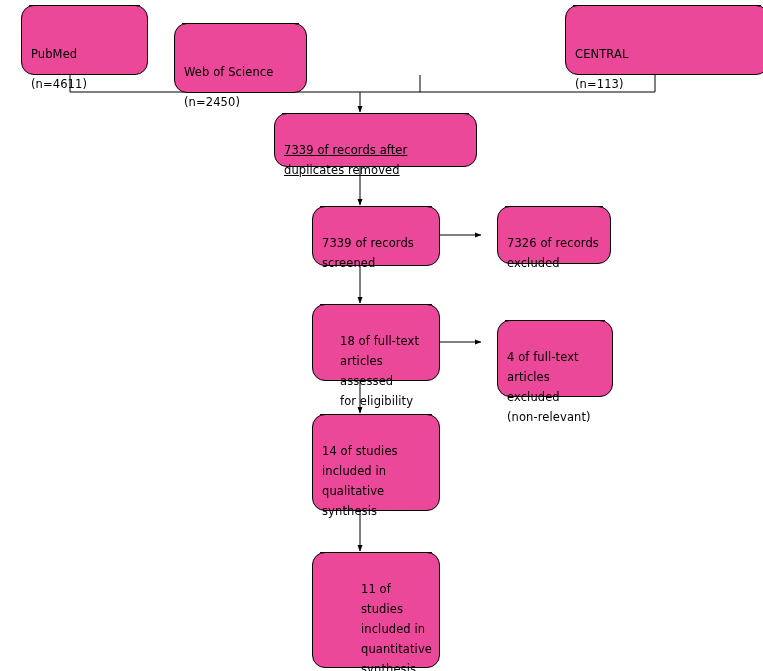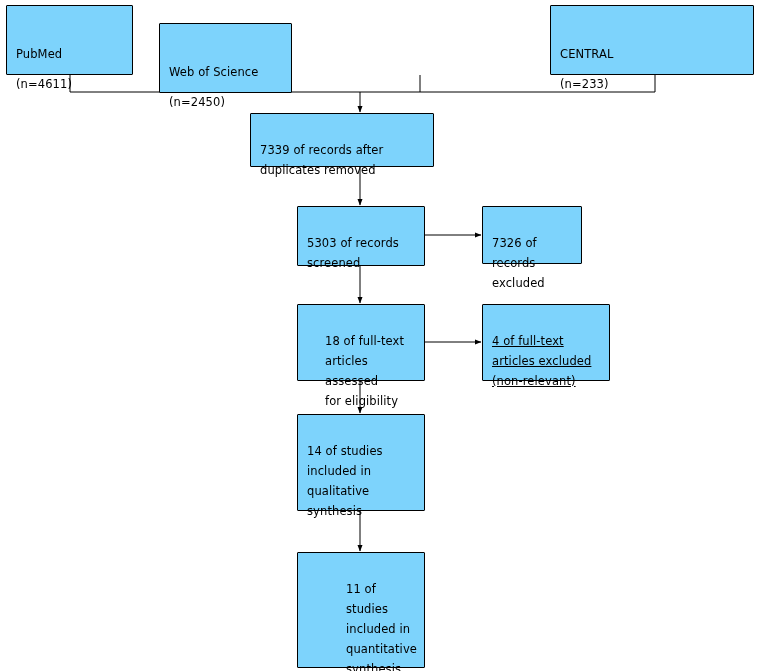--- a/index.html
+++ b/index.html
@@ -15,29 +15,30 @@
     position: relative;
     width: 763px;
     height: 671px;
     background: #ffffff;
     overflow: hidden;
   }
   .node {
     position: absolute;
     box-sizing: border-box;
     border: 1px solid #000000;
-    border-radius: 1px;
-    background: #7dd3fc;
+    border-radius: 13px;
+    background: #ec4899;
     color: #000000;
     font-size: 11.5px;
     line-height: 20px;
     padding: 6px 8px 6px 9px;
     white-space: pre-line;
     letter-spacing: 0.1px;
     z-index: 3;
+    margin-left: 15px;
   }
   .node .node-text {
     display: block;
   }
   
   .node::before {
     content: "";
     position: absolute;
     left: 7px;
     right: 7px;
@@ -99,45 +100,45 @@
   </div>
 
   <div class="node src-node" style="left:159px; top:23px; width:133px; height:70px;">
     <span class="node-text">Web of Science
 (n=2450)</span>
   </div>
 
 
   <div class="node src-node" style="left:550px; top:5px; width:204px; height:70px;">
     <span class="node-text">CENTRAL
-(n=233)</span>
+(n=113)</span>
   </div>
 
-  <div class="node" style="left:250px; top:113px; width:184px; height:54px;">
+  <div class="node" style="left:259px; top:113px; width:203px; height:54px;text-decoration:underline;">
     <span class="node-text">7339 of records after
 duplicates removed</span>
   </div>
 
   <div class="node" style="left:297px; top:206px; width:128px; height:60px;">
-    <span class="node-text">5303 of records
+    <span class="node-text">7339 of records
 screened</span>
   </div>
 
-  <div class="node" style="left:482px; top:206px; width:100px; height:58px;">
+  <div class="node" style="left:482px; top:206px; width:114px; height:58px;">
     <span class="node-text">7326 of records
 excluded</span>
   </div>
 
   <div class="node" style="left:297px; top:304px; width:128px; height:77px;padding-left:27px;">
     <span class="node-text">18 of full-text
 articles assessed
 for eligibility</span>
   </div>
 
-  <div class="node" style="left:482px; top:304px; width:128px; height:77px;text-decoration:underline;">
+  <div class="node" style="left:482px; top:320px; width:116px; height:77px;">
     <span class="node-text">4 of full-text
 articles excluded
 (non-relevant)</span>
   </div>
 
   <div class="node" style="left:297px; top:414px; width:128px; height:97px;">
     <span class="node-text">14 of studies
 included in
 qualitative
 synthesis</span>

